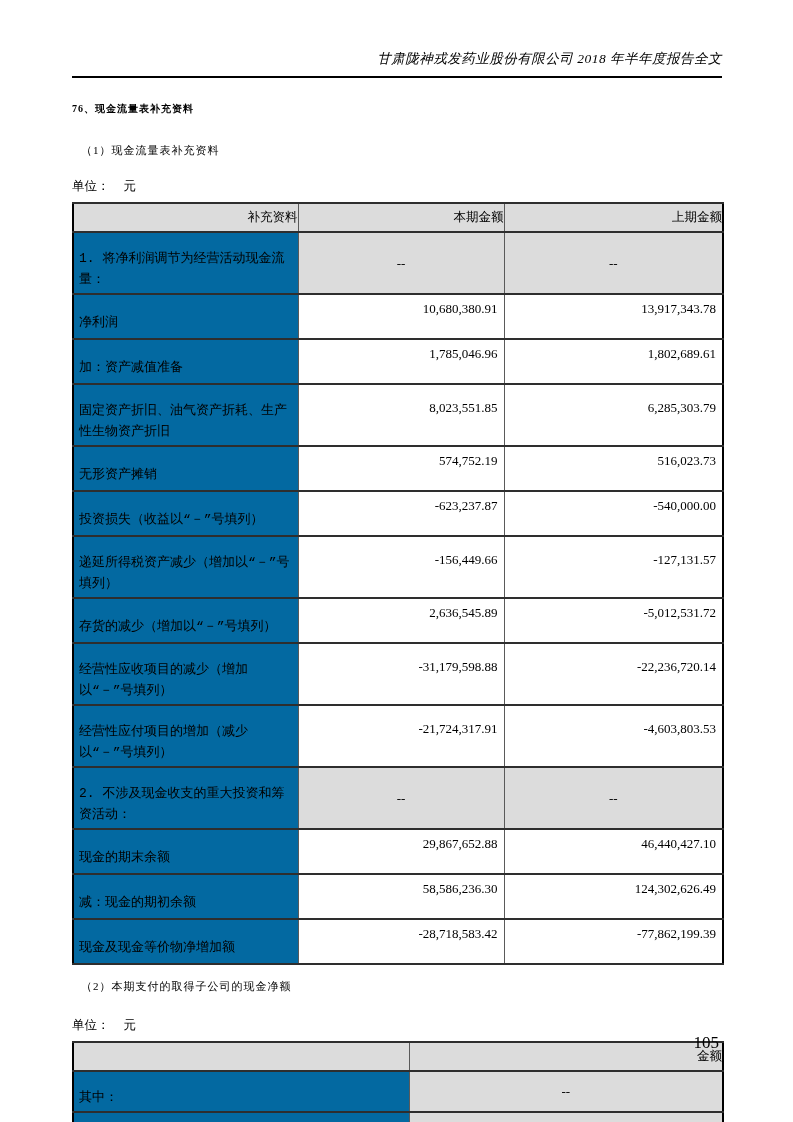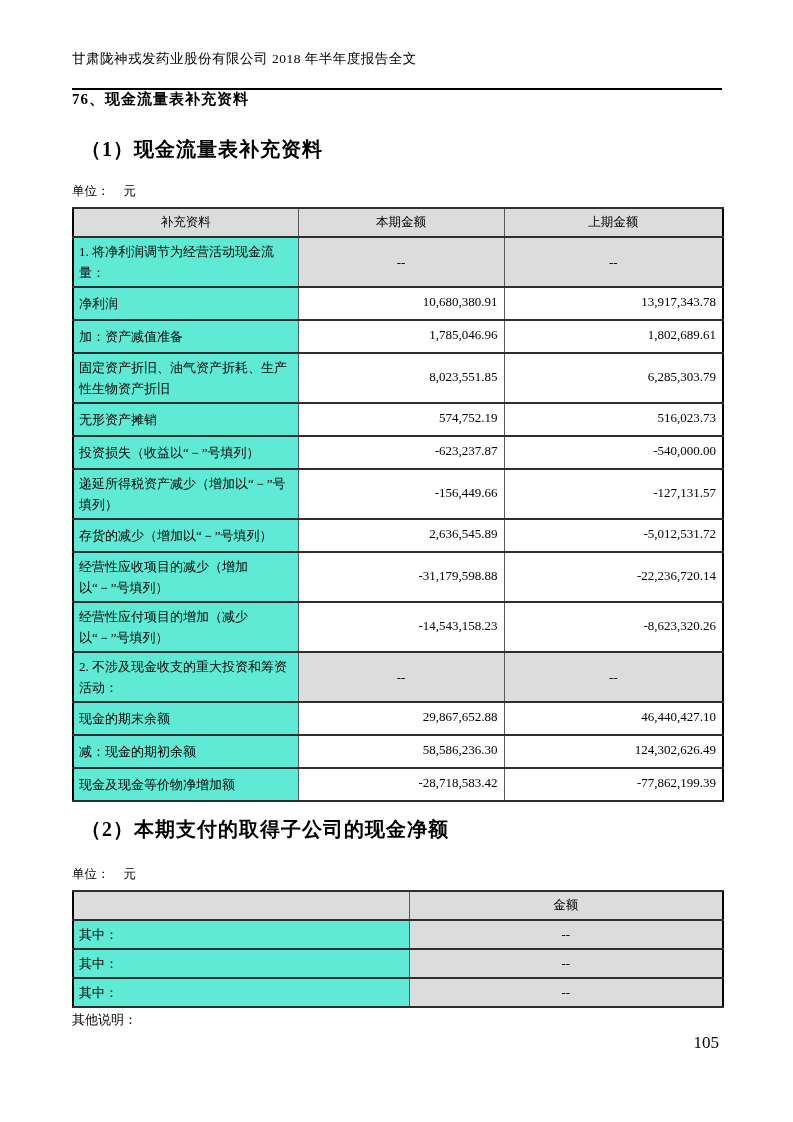--- a/index.html
+++ b/index.html
@@ -6,37 +6,39 @@
   html,body { background: #ffffff; }
   body {
     width: 793px; height: 1122px;
     margin: 0 auto; position: relative;
     font-family: "Liberation Serif", "DejaVu Serif", serif;
     color: #000;
   }
   .content { padding: 50px 71px 0 72px; }
 
   .doc-header {
-    text-align: left;
+    text-align: right;
     font-size: 13.5px;
     letter-spacing: 0.5px;
-    padding-bottom: 20px;
+    padding-bottom: 8px;
     border-bottom: 2px solid #000;
+    font-style: italic;
   }
 
   .sec-title {
-    font-size: 15px;
+    margin-top: 24px;
+    font-size: 10px;
     font-weight: bold;
     letter-spacing: 1px;
   }
   .sub-title {
     margin-top: 27px;
     padding-left: 9px;
-    font-size: 20px;
-    font-weight: bold;
+    font-size: 11px;
+    font-weight: normal;
     letter-spacing: 1px;
   }
   .unit-line {
     margin-top: 20px;
     margin-bottom: 7px;
     text-align: left;
     font-size: 12.5px;
   }
   .unit-line .unit-value { margin-left: 14px; }
 
@@ -52,33 +54,34 @@
     border-right: 1px solid #5a5a5a;
     border-top: 2px solid #2e2e2e;
     border-bottom: 2px solid #2e2e2e;
     line-height: 21px;
     vertical-align: middle;
     font-weight: normal;
   }
   th.col-header {
     background: #dcdcdc;
     height: 29px;
-    text-align: center;
+    text-align: right;
     font-size: 12.5px;
   }
   td.label-cell {
-    background: #5eead4;
+    background: #0369a1;
     text-align: left;
-    padding: 3px 4px 3px 5px;
+    padding: 15px 4px 3px 5px;
     height: 28px;
+    font-family: Liberation Mono, monospace;
   }
   td.value-cell {
     background: #ffffff;
     text-align: right;
-    padding: 3px 6px 7px 4px;
+    padding: 3px 6px 19px 4px;
     height: 28px;
   }
   td.dash-cell {
     background: #dcdcdc;
     text-align: center;
     padding: 3px 4px;
     height: 28px;
   }
   .sub2-title { margin-top: 14px; }
   .unit-line2 { margin-top: 23px; }
@@ -163,22 +166,22 @@
           <td class="value-cell">2,636,545.89</td>
           <td class="value-cell">-5,012,531.72</td>
         </tr>
         <tr>
           <td class="label-cell">经营性应收项目的减少（增加以“－”号填列）</td>
           <td class="value-cell">-31,179,598.88</td>
           <td class="value-cell">-22,236,720.14</td>
         </tr>
         <tr>
           <td class="label-cell">经营性应付项目的增加（减少以“－”号填列）</td>
-          <td class="value-cell">-14,543,158.23</td>
-          <td class="value-cell">-8,623,320.26</td>
+          <td class="value-cell">-21,724,317.91</td>
+          <td class="value-cell">-4,603,803.53</td>
         </tr>
         <tr>
           <td class="label-cell">2. 不涉及现金收支的重大投资和筹资活动：</td>
           <td class="dash-cell">--</td>
           <td class="dash-cell">--</td>
         </tr>
         <tr>
           <td class="label-cell">现金的期末余额</td>
           <td class="value-cell">29,867,652.88</td>
           <td class="value-cell">46,440,427.10</td>

